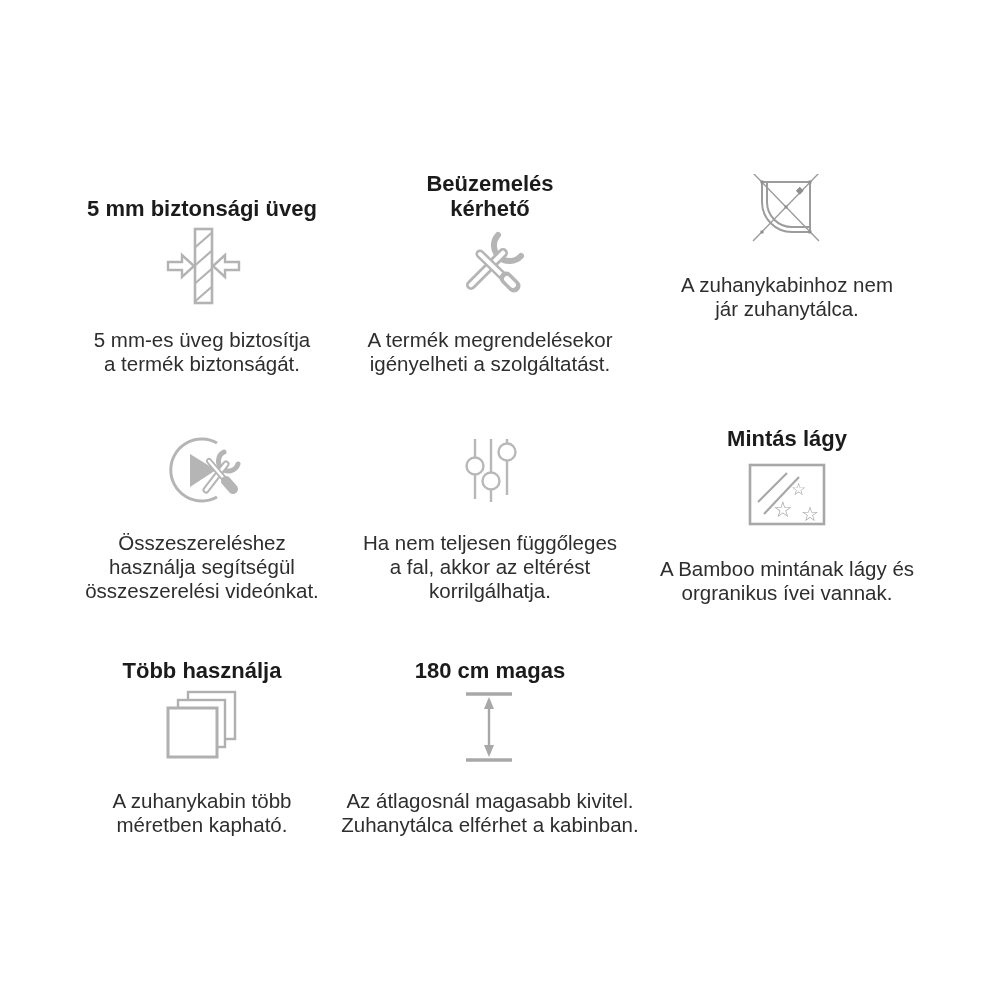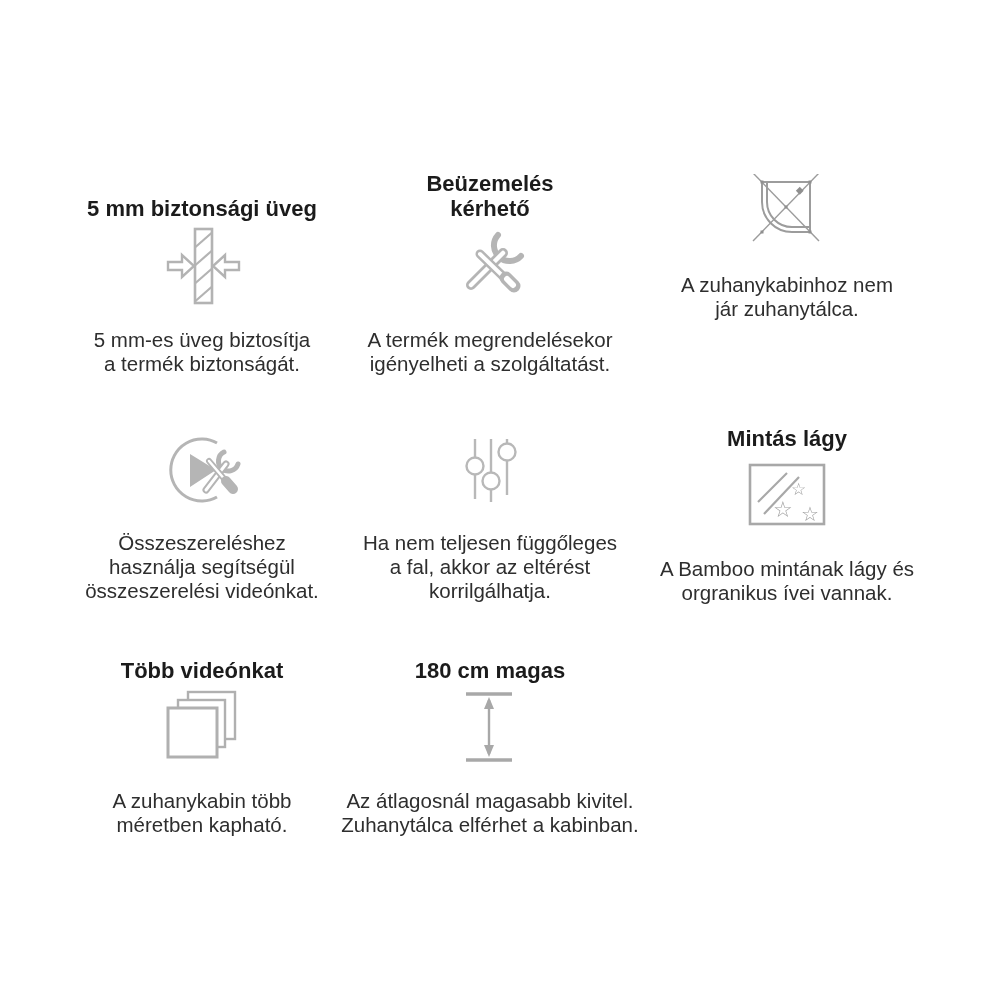--- a/index.html
+++ b/index.html
@@ -152,21 +152,21 @@
         <text x="54" y="59" font-size="20">☆</text>
       </g>
     </svg>
   </div>
   <div class="feature-desc">A Bamboo mintának lágy és
 orgranikus ívei vannak.</div>
 </div>
 
 <div class="cell r3 c1">
   <div class="title-box">
-    <div class="feature-title">Több videónkat</div>
+    <div class="feature-title">Több használja</div>
   </div>
   <div class="icon-box">
     <svg width="78" height="78" viewBox="0 0 78 78">
       <g fill="#ffffff" stroke="#b0b0b0">
         <rect x="25" y="4" width="47" height="47" stroke-width="2.4"></rect>
         <rect x="15" y="12" width="47" height="47" stroke-width="2.4"></rect>
         <rect x="5" y="20" width="49" height="49" stroke-width="3"></rect>
       </g>
     </svg>
   </div>

